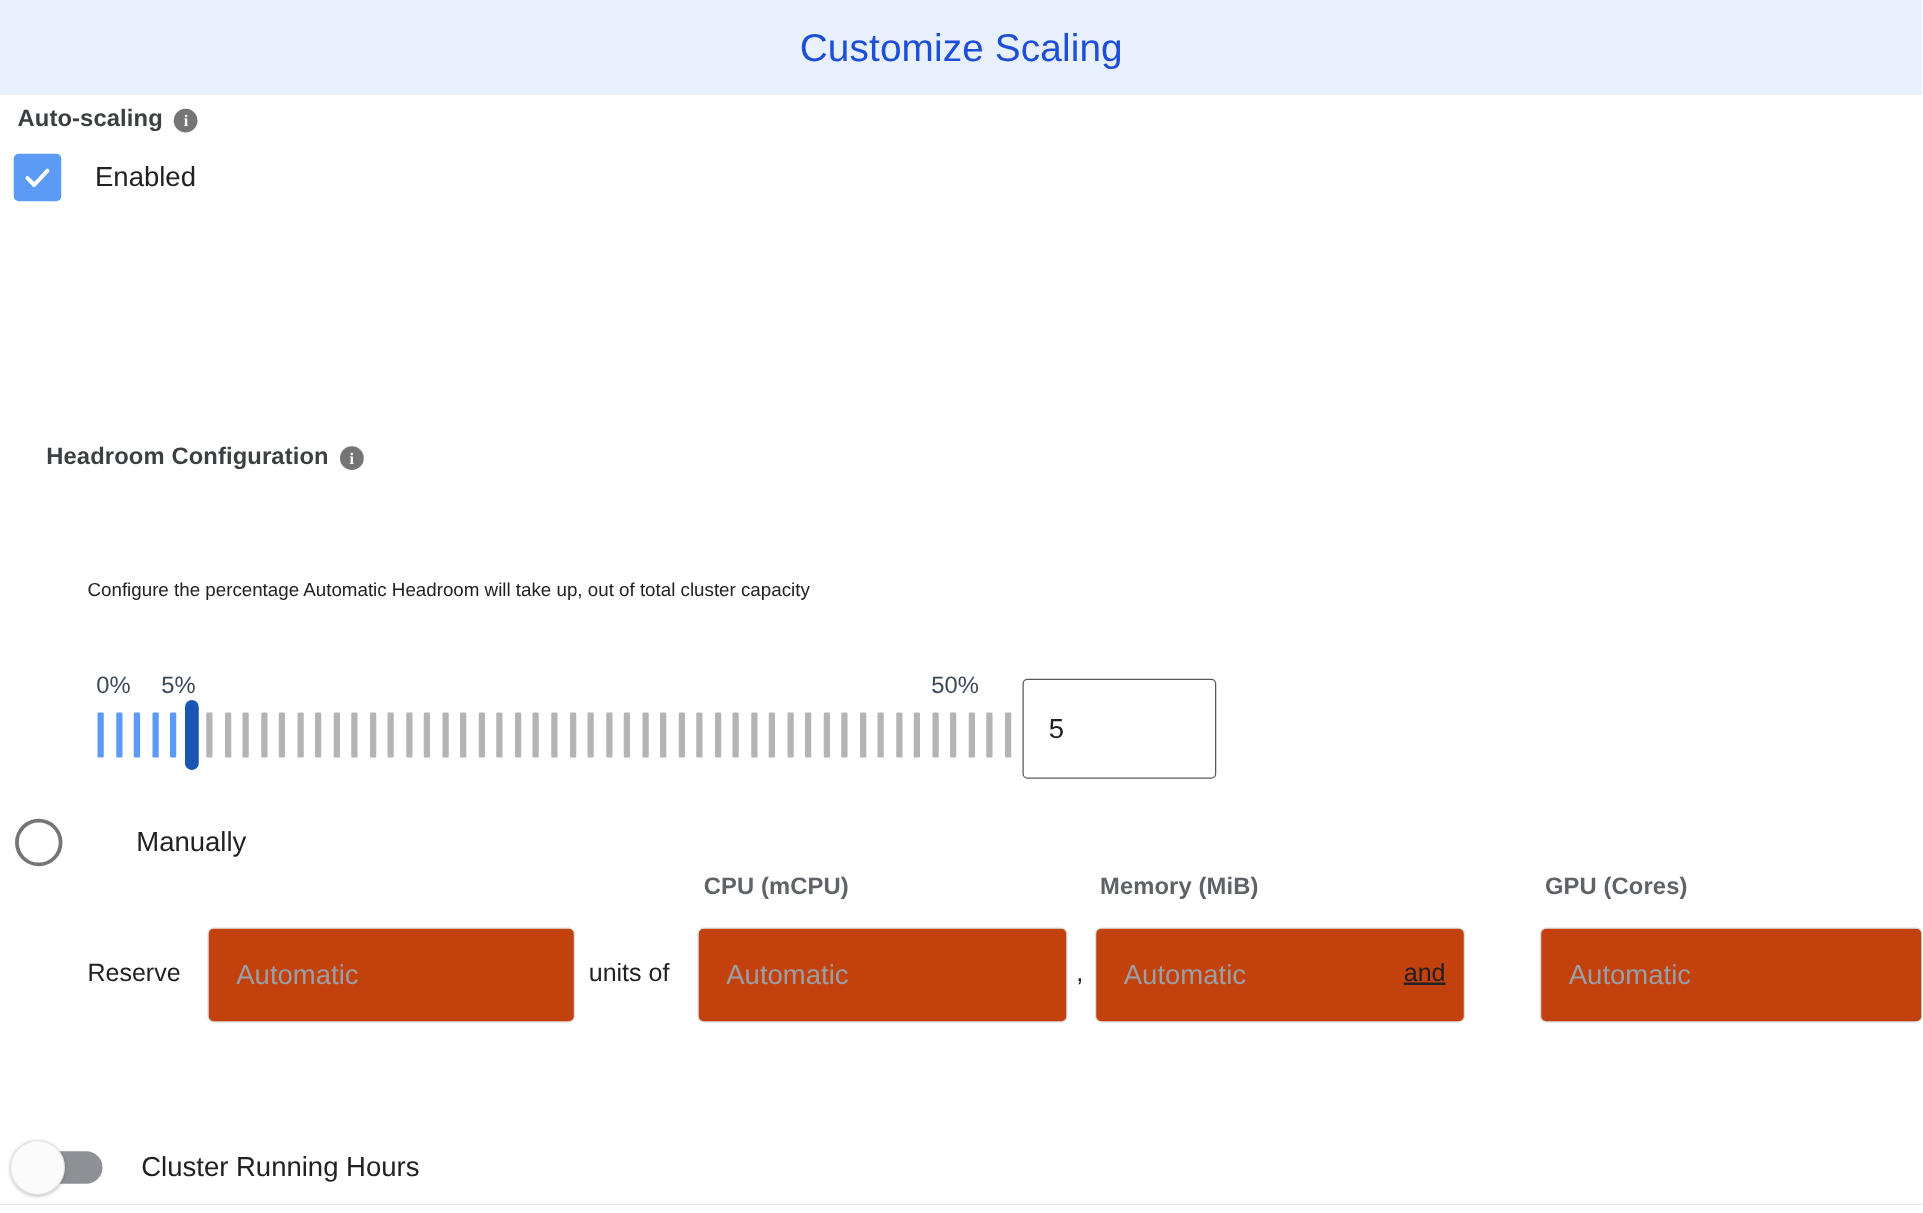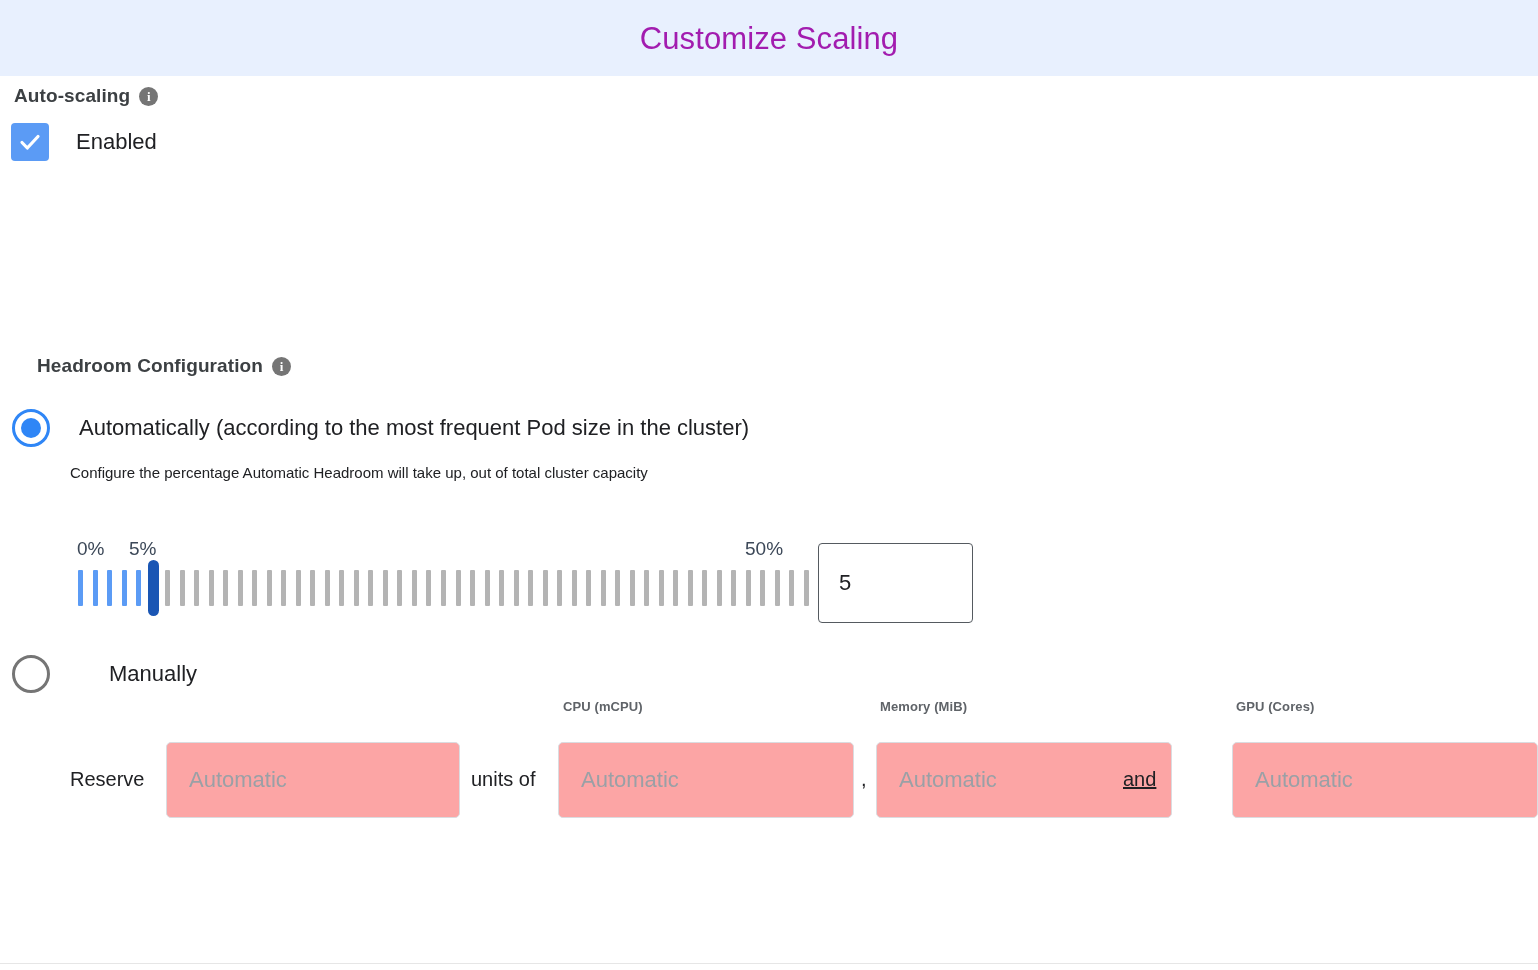--- a/index.html
+++ b/index.html
@@ -22,21 +22,21 @@
     position: absolute;
     left: 0; top: 0;
     width: 1538px;
     height: 76px;
     background: #e8f0fe;
     display: flex;
     align-items: center;
     justify-content: center;
   }
   .header-title {
-    color: #a21caf;
+    color: #1d4ed8;
     font-size: 31px;
     font-weight: 400;
     letter-spacing: 0.1px;
     line-height: 1;
   }
 
   
   .section-head {
     position: absolute;
     display: flex;
@@ -200,33 +200,33 @@
     font-family: "Liberation Sans", sans-serif;
     font-size: 22px;
     color: #202124;
     padding: 0 20px;
     outline: none;
   }
 
   
   .col-head {
     position: absolute;
-    font-size: 13px;
+    font-size: 19px;
     font-weight: bold;
     color: #5f6368;
     white-space: nowrap;
     letter-spacing: 0.1px;
   }
   .res-input {
     position: absolute;
     top: 742px;
     height: 76px;
     border: 1.4px solid #dadce0;
     border-radius: 5px;
-    background: #fca5a5;
+    background: #c2410c;
     font-family: "Liberation Sans", sans-serif;
     font-size: 22px;
     color: #202124;
     padding: 0 22px;
     outline: none;
   }
   .res-input::placeholder { color: #9aa0a6; opacity: 1; }
   .inline-txt {
     position: absolute;
     font-size: 20px;
@@ -297,24 +297,20 @@
     </span>
     <span class="cb-label">Enabled</span>
   </div>
 
 
   <div class="section-head" style="left:13px; top:355px;margin-left:24px;">
     <span class="txt">Headroom Configuration</span>
     <span class="info-icon">i</span>
   </div>
 
-  <div class="radio-row" style="left:12px; top:409px;">
-    <span class="radio on"></span>
-    <span class="radio-label">Automatically (according to the most frequent Pod size in the cluster)</span>
-  </div>
   <div class="radio-sub" style="left:70px; top:464px;">Configure the percentage Automatic Headroom will take up, out of total cluster capacity</div>
 
   <div class="slider-wrap">
     <div class="slider-marklabel" style="left:77px; top:13px;">0%</div>
     <div class="slider-marklabel" style="left:129px; top:13px;">5%</div>
     <div class="slider-marklabel" style="left:745px; top:13px;">50%</div>
     <div class="ticks" id="ticks">
         <div class="tick filled" style="left: 0px;"></div>
         <div class="tick filled" style="left: 14.52px;"></div>
         <div class="tick filled" style="left: 29.04px;"></div>
@@ -382,15 +378,21 @@
 
   <div class="inline-txt" style="left:70px; top:768px;">Reserve</div>
   <input class="res-input" style="left: 166px; width: 294px;" placeholder="Automatic">
   <div class="inline-txt" style="left:471px; top:768px;">units of</div>
   <input class="res-input" style="left: 558px; width: 296px;" placeholder="Automatic">
   <div class="inline-txt" style="left:861px; top:768px;">,</div>
   <input class="res-input" style="left: 876px; width: 296px;" placeholder="Automatic">
   <div class="inline-txt" style="left:1123px; top:768px;text-decoration:underline;">and</div>
   <input class="res-input" style="left: 1232px; width: 306px;" placeholder="Automatic">
 
+  <div class="toggle-row">
+    <span class="toggle">
+      <span class="knob"></span>
+    </span>
+    <span class="toggle-label">Cluster Running Hours</span>
+  </div>
 
   <div class="bottom-rule"></div>
 </div>
 
 </body></html>

